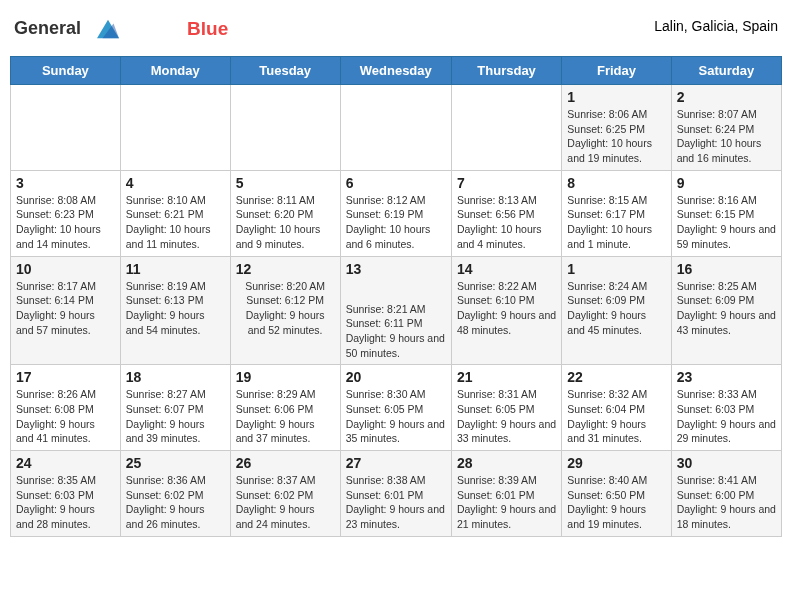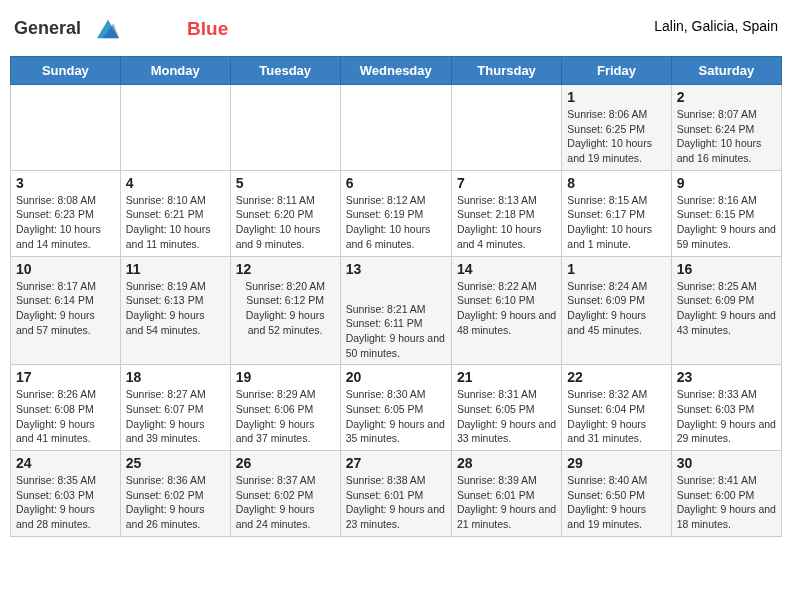--- a/index.html
+++ b/index.html
@@ -162,21 +162,21 @@
         </td>
         <td>
           <span class="day-number">6</span>
           <div class="day-info" style="white-space: pre-line;">Sunrise: 8:12 AM
 Sunset: 6:19 PM
 Daylight: 10 hours and 6 minutes.</div>
         </td>
         <td>
           <span class="day-number">7</span>
           <div class="day-info" style="white-space: pre-line;">Sunrise: 8:13 AM
-Sunset: 2:18 PM
+Sunset: 6:56 PM
 Daylight: 10 hours and 4 minutes.</div>
         </td>
         <td>
           <span class="day-number">8</span>
           <div class="day-info" style="white-space: pre-line;">Sunrise: 8:15 AM
 Sunset: 6:17 PM
 Daylight: 10 hours and 1 minute.</div>
         </td>
         <td>
           <span class="day-number">9</span>

